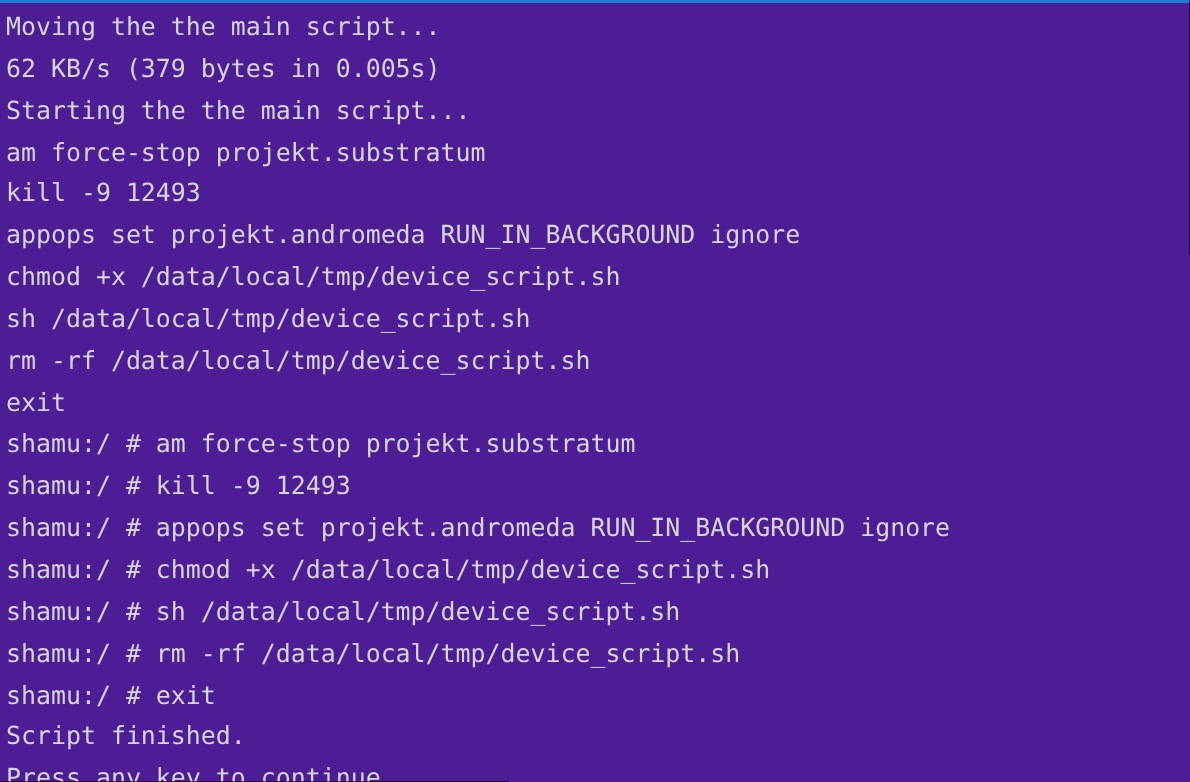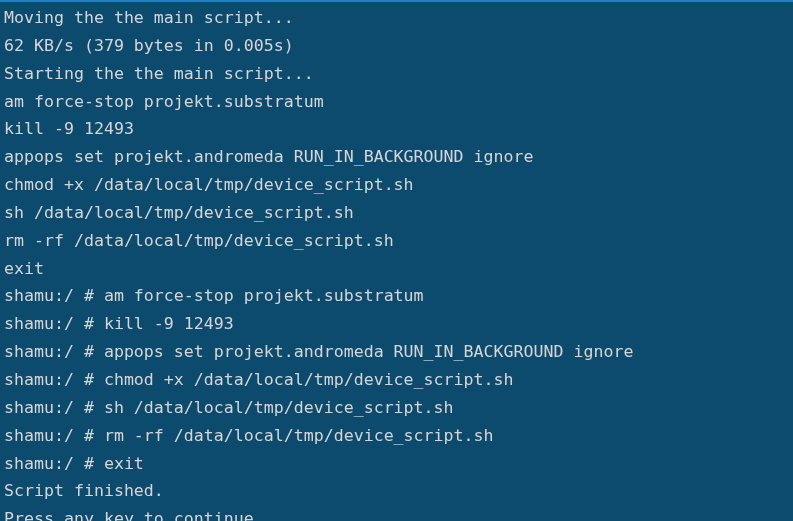--- a/index.html
+++ b/index.html
@@ -4,21 +4,21 @@
 <style>
   html, body {
     margin: 0;
     padding: 0;
     background: #000000;
   }
   #terminal-window {
     position: relative;
     width: 793px;
     height: 521px;
-    background: #0c4a6e;
+    background: #4c1d95;
     overflow: hidden;
     box-sizing: border-box;
   }
   #top-accent-border {
     position: absolute;
     top: 0;
     left: 0;
     width: 793px;
     height: 2px;
     background: #1a7fd4;

